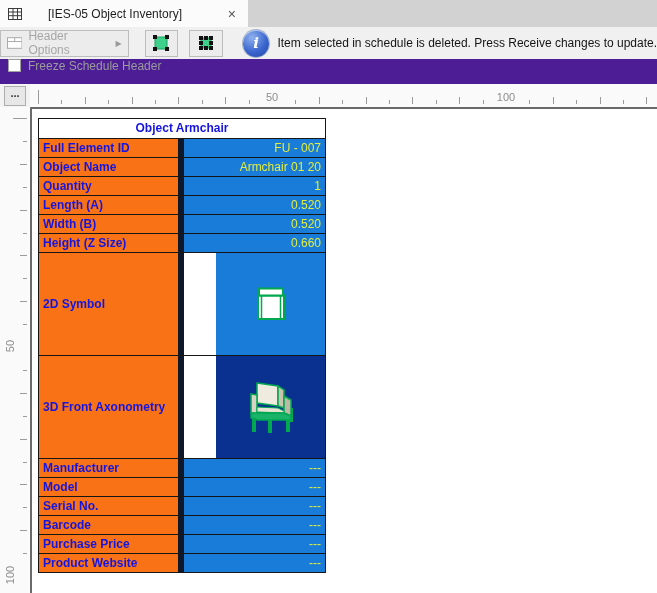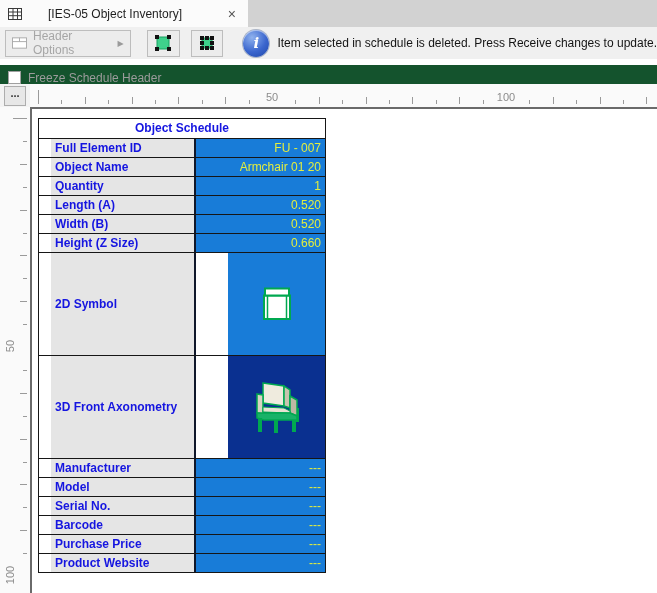--- a/index.html
+++ b/index.html
@@ -18,36 +18,36 @@
   .tab.inactive { width:268px; background:#D8D8D8; border-right:1px solid #BBBBBB; }
   .tab-label { white-space:nowrap; overflow:hidden;padding-left:20px; }
   .tab.active .tab-label { flex:1; }
   .tab-close { font-size:14px; color:#555; padding:0 4px; }
 
   
   .toolbar { position:absolute; left:0; top:27px; width:657px; height:32px;
              background:#F0F0F0; display:flex; align-items:center; }
   .btn { height:27px; border:1px solid #BDBDBD; background:#ECECEC;
          display:flex; align-items:center; }
-  .btn-header-options { margin-left:5px; width:130px; padding:0 6px; gap:6px;
+  .btn-header-options { margin-left:0; width:130px; padding:0 6px; gap:6px;
          color:#A6A6A6; font-size:12px; }
   .ho-arrow { margin-left:auto; font-size:8px; color:#9a9a9a; }
   .icon-btn { width:34px; justify-content:center; }
   .icon-btn.first  { margin-left:16px; }
   .icon-btn.second { margin-left:11px; }
   .info-icon { width:27px; height:27px; border-radius:50%; margin-left:20px;
     background:radial-gradient(circle at 35% 28%, #8FB2EE 0%, #3B66CE 55%, #1E46A8 100%);
     color:#fff; display:flex; align-items:center; justify-content:center;
     font:italic bold 15px "DejaVu Serif", serif;
     box-shadow:inset 0 1px 0 rgba(255,255,255,.45), 0 0 0 1px #AAB4C6; }
   .info-msg { margin-left:8px; font-size:12px; color:#141414; white-space:nowrap; }
 
   
-  .optrow { position:absolute; left:0; top:65px; width:657px; height:25px;
-            background:#14532d; display:flex; align-items:center; }
+  .optrow { position:absolute; left:0; top:59px; width:657px; height:25px;
+            background:#4c1d95; display:flex; }
   .checkbox { width:13px; height:13px; border:1px solid #A0A0A0; background:#fff;
               margin-left:8px; }
   .cb-label { margin-left:7px; font-size:12px; color:#9B9B9B; }
 
   
   .workspace { position:absolute; left:0; top:84px; right:0; bottom:0; background:#F3F3F3; }
   .ruler-corner { position:absolute; left:4px; top:2px; width:22px; height:20px;
     background:#E7E7E7; border:1px solid #ADADAD; font-size:11px; font-weight:bold;
     line-height:8px; color:#333; padding:0 0 6px 0; text-align:center; }
   .hruler { position:absolute; left:30px; top:0; right:0; height:23px; background:#FAFAFA; }
@@ -61,23 +61,23 @@
   .vlabel { position:absolute; left:-2px; width:24px; text-align:center;
             transform:rotate(-90deg); font-size:11px; color:#8C8C8C; }
 
   
   .sched { position:absolute; left:6px; top:9px; width:288px;
            border:1px solid #161616; background:#fff; }
   .t-header { height:19px; line-height:19px; text-align:center; background:#fff;
               color:#1515E0; font-weight:bold; font-size:12px; }
   .row { display:flex; border-top:1px solid #161616; height:19px; }
   .row.symbol { height:103px;gap:32px; }
-  .cell-label { width:145px; border-right:2px solid #0f172a; padding-left:4px;
+  .cell-label { width:145px; border-right:6px solid #0f172a; padding-left:4px;
     display:flex; align-items:center; color:#1515E0; font-weight:bold;
-    font-size:12px; background:#e5e5e5;margin-left:12px; }
+    font-size:12px; background:#f97316; }
   .cell-value { flex:1; background:#187CD8; color:#E4EE3E; font-size:12px;
     display:flex; align-items:center; justify-content:flex-end; padding-right:4px; }
   .cell-value.navy { background:#0A3090; }
   .cell-value.center { justify-content:center; padding-right:0; }
 </style>
 </head>
 <body>
 
 <div class="tabbar">
   <div class="tab active">
@@ -187,21 +187,21 @@
       <span class="vtick" style="top: 354.5px; width: 4px;"></span>
       <span class="vtick" style="top: 377.4px; width: 7px;"></span>
       <span class="vtick" style="top: 400.3px; width: 4px;"></span>
       <span class="vtick" style="top: 423.2px; width: 7px;"></span>
       <span class="vtick" style="top: 446.1px; width: 4px;"></span>
       <span class="vlabel" style="top: 462px;">100</span>
     </div>
 
   <div class="canvas">
     <div class="sched">
-      <div class="t-header">Object Schedule</div>
+      <div class="t-header">Object Armchair</div>
 
       <div class="row">
         <div class="cell-label">Full Element ID</div>
         <div class="cell-value">FU - 007</div>
       </div>
       <div class="row">
         <div class="cell-label">Object Name</div>
         <div class="cell-value">Armchair 01 20</div>
       </div>
       <div class="row">

